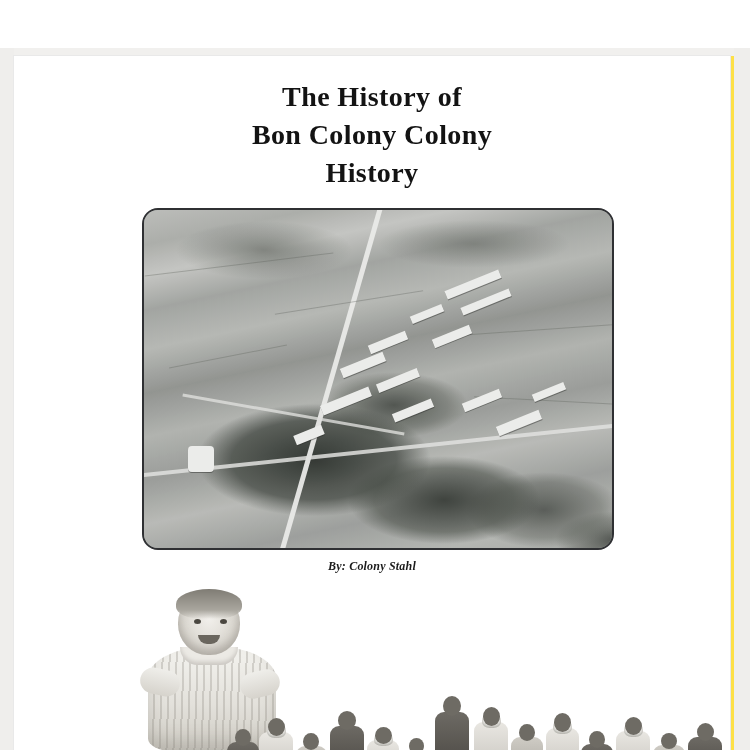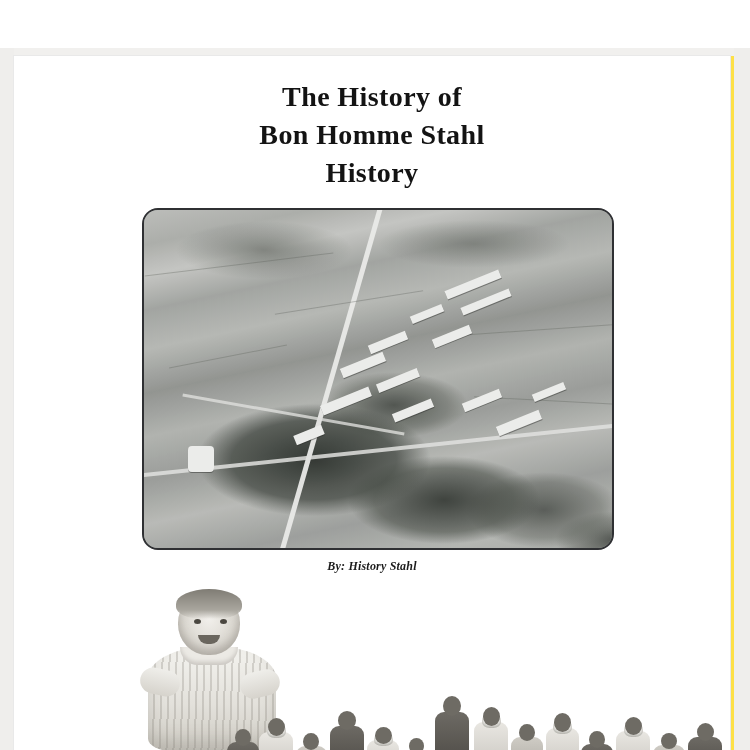--- a/index.html
+++ b/index.html
@@ -311,21 +311,21 @@
 
   <div class="edge-top"></div>
   <div class="edge-left"></div>
   <div class="edge-right"></div>
   <div class="edge-bottom"></div>
 
   <div class="cover">
 
     <div class="title-block">
       <div class="title-line">The History of</div>
-      <div class="title-line">Bon Homme Stahl</div>
+      <div class="title-line">Bon Colony Colony</div>
       <div class="title-line">History</div>
     </div>
 
     <div class="photo-frame">
       <div class="photo-inner">
         <div class="road-main"></div>
         <div class="road-cross"></div>
         <div class="road-spur"></div>
 
         <div class="fieldline" style="left:0; top:54px; width:190px; transform:rotate(-7deg);"></div>
@@ -344,21 +344,21 @@
         <div class="bld" style="left:176px; top:186px; width:52px; height:10px;"></div>
         <div class="bld" style="left:248px; top:196px; width:42px; height:9px;"></div>
         <div class="bld" style="left:318px; top:186px; width:40px; height:9px;"></div>
         <div class="bld" style="left:352px; top:208px; width:46px; height:10px;"></div>
         <div class="bld" style="left:388px; top:178px; width:34px; height:8px;"></div>
         <div class="bld" style="left:150px; top:220px; width:30px; height:10px;"></div>
         <div class="bld" style="left:44px; top:236px; width:26px; height:26px; border-radius:4px; transform:rotate(0deg);"></div>
       </div>
     </div>
 
-    <div class="byline">By: History Stahl</div>
+    <div class="byline">By: Colony Stahl</div>
 
     <div class="baby">
       <div class="baby-body"></div>
       <div class="baby-arm-l"></div>
       <div class="baby-arm-r"></div>
       <div class="baby-collar"></div>
       <div class="baby-head"></div>
       <div class="baby-hair"></div>
       <div class="baby-eye" style="left:62px; top:28px;"></div>
       <div class="baby-eye" style="left:88px; top:28px;"></div>

